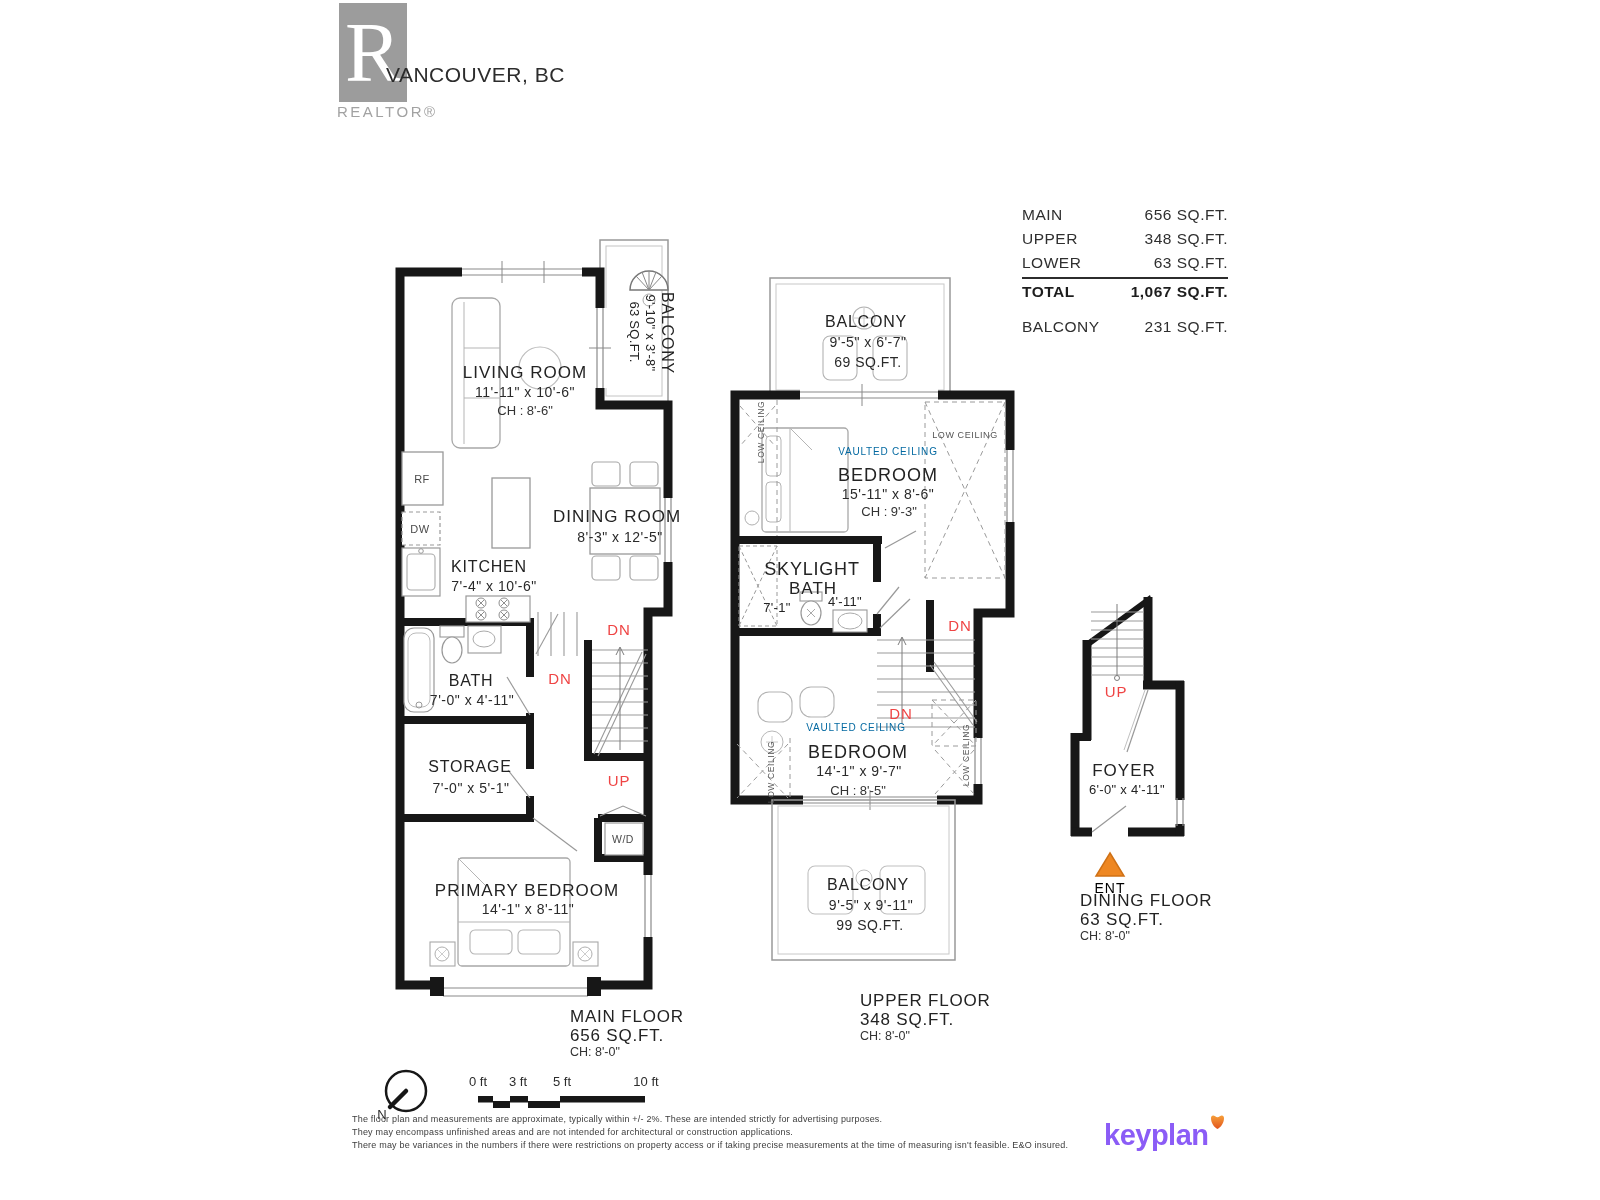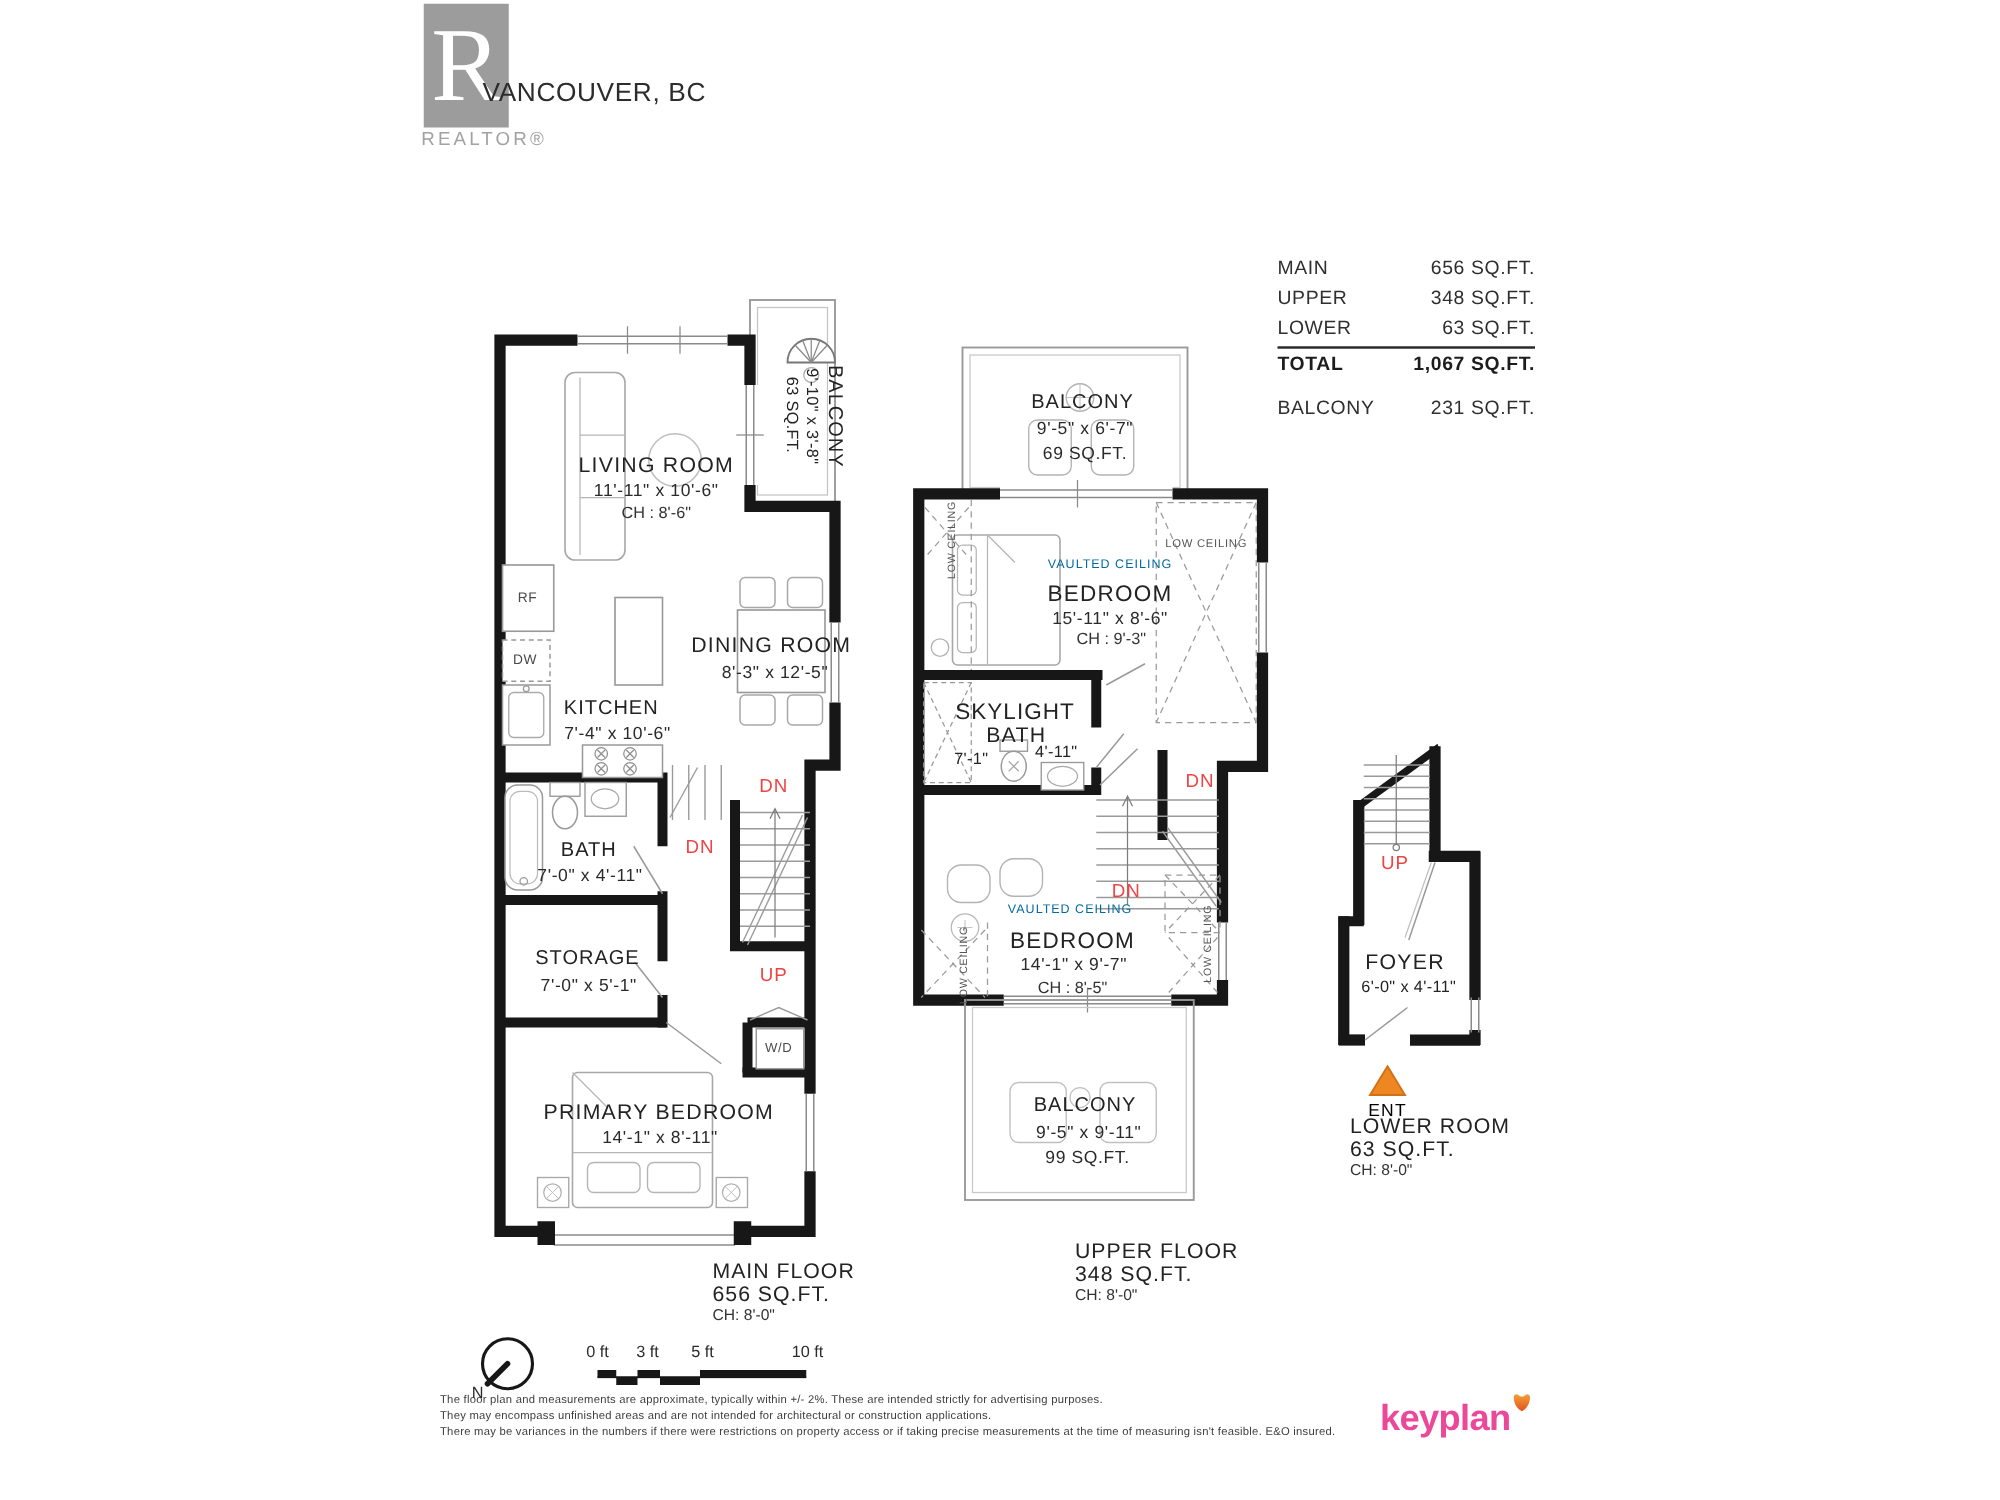--- a/index.html
+++ b/index.html
@@ -29,21 +29,21 @@
   .address{position:absolute;left:356px;top:29px;font-size:29px;font-weight:bold;letter-spacing:0.2px;color:#1b1b1b;}
   .city{position:absolute;left:358px;top:63px;font-size:21px;color:#2c2c2c;letter-spacing:0.5px;margin-left:28px;}
   
   .sumrow{position:absolute;left:1022px;width:206px;display:flex;justify-content:space-between;
     font-size:15.5px;letter-spacing:0.5px;color:#2f2f2f;}
   .sumrow.bold{font-weight:bold;color:#1d1d1d;}
   .sumline{position:absolute;left:1022px;width:206px;border-top:2px solid #2c2c2c;}
   
   .scale-tick{font-size:13px;color:#2c2c2c;}
   .disc{position:absolute;left:352px;font-size:9px;line-height:1;color:#3d3d3d;letter-spacing:0.2px;}
-  .brand{position:absolute;left:1104px;top:1119px;font-size:29px;font-weight:bold;letter-spacing:-0.5px;color:#ec4899;}
+  .brand{position:absolute;left:1104px;top:1119px;font-size:29px;font-weight:bold;letter-spacing:-0.5px;color:#8b5cf6;}
 </style>
 </head>
 <body>
 
 <div id="canvas">
 
 <svg width="1600" height="1200" viewBox="0 0 1600 1200">
   <defs>
     <linearGradient id="foxgrad" x1="0" y1="0" x2="0" y2="1">
       <stop offset="0" stop-color="#f6a03a"></stop>
@@ -437,21 +437,21 @@
 
 <div class="cap cap-big" style="left:860px;top:992px">UPPER FLOOR</div>
 <div class="cap cap-big" style="left:860px;top:1011px">348 SQ.FT.</div>
 <div class="cap cap-ch" style="left:860px;top:1030px">CH: 8'-0"</div>
 
 <div class="lbl dn" style="left:1116px;top:691px">UP</div>
 <div class="lbl room" style="left:1124px;top:770px">FOYER</div>
 <div class="lbl dims-sm" style="left:1127px;top:789px">6'-0" x 4'-11"</div>
 <div class="lbl" style="left:1110px;top:888px;font-size:14px;letter-spacing:1px;color:#000000">ENT</div>
 
-<div class="cap cap-big" style="left:1080px;top:892px;left:1080px">LOWER ROOM</div>
+<div class="cap cap-big" style="left:1080px;top:892px;left:1080px">DINING FLOOR</div>
 <div class="cap cap-big" style="left:1080px;top:911px">63 SQ.FT.</div>
 <div class="cap cap-ch" style="left:1080px;top:930px">CH: 8'-0"</div>
 
 <div class="lbl scale-tick" style="left:382px;top:1114px">N</div>
 <div class="lbl scale-tick" style="left:478px;top:1081px">0 ft</div>
 <div class="lbl scale-tick" style="left:518px;top:1081px">3 ft</div>
 <div class="lbl scale-tick" style="left:562px;top:1081px">5 ft</div>
 <div class="lbl scale-tick" style="left:646px;top:1081px">10 ft</div>
 
 <div class="disc" style="top:1115px">The floor plan and measurements are approximate, typically within +/- 2%. These are intended strictly for advertising purposes.</div>

